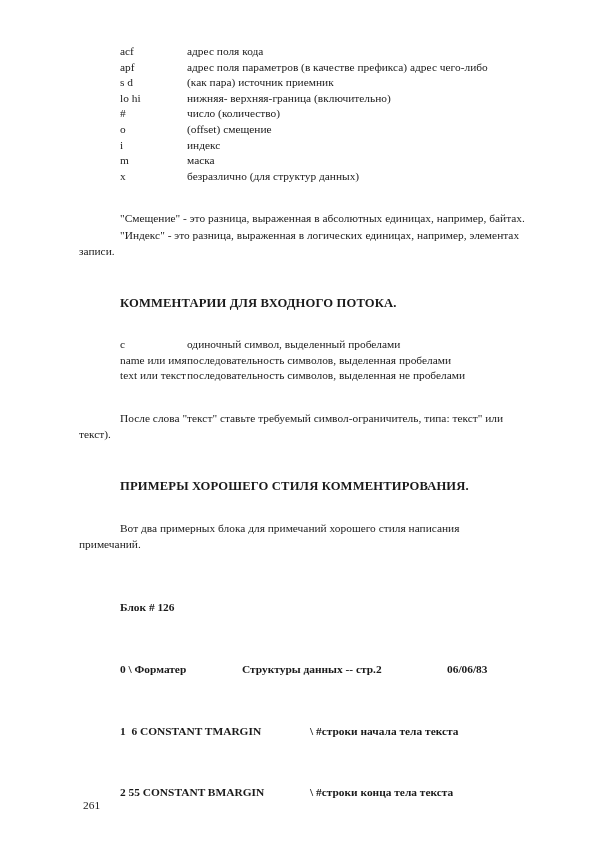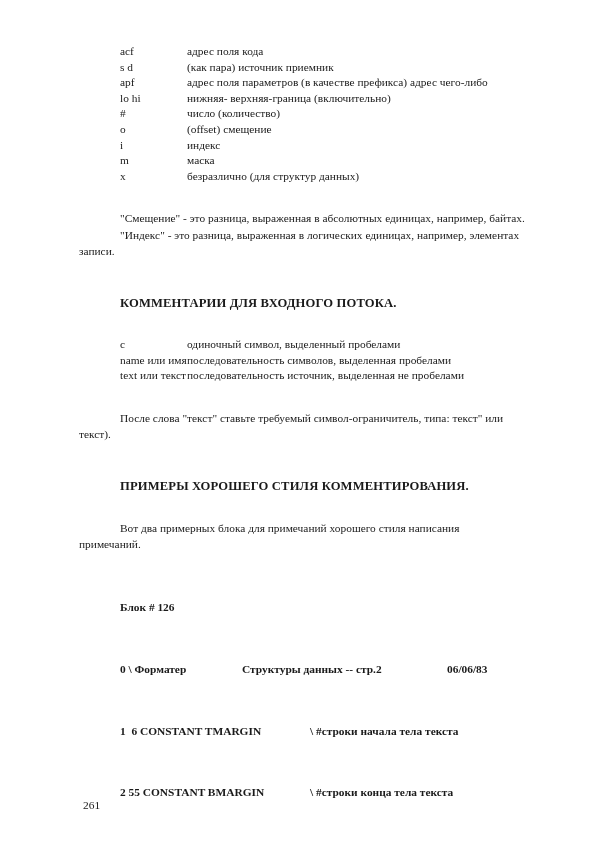--- a/index.html
+++ b/index.html
@@ -111,26 +111,26 @@
 <div class="page">
   <div class="content">
 
     <table class="deftable">
       <tbody>
         <tr>
           <td class="term">acf</td>
           <td class="desc">адрес поля кода</td>
         </tr>
         <tr>
+          <td class="term">apf</td>
+          <td class="desc">адрес поля параметров (в качестве префикса) адрес чего-либо</td>
+        </tr>
+        <tr>
           <td class="term">s d</td>
           <td class="desc">(как пара) источник приемник</td>
-        </tr>
-        <tr>
-          <td class="term">apf</td>
-          <td class="desc">адрес поля параметров (в качестве префикса) адрес чего-либо</td>
         </tr>
         <tr>
           <td class="term">lo hi</td>
           <td class="desc">нижняя- верхняя-граница (включительно)</td>
         </tr>
         <tr>
           <td class="term">#</td>
           <td class="desc">число (количество)</td>
         </tr>
         <tr>
@@ -171,21 +171,21 @@
         <tr>
           <td class="term">c</td>
           <td class="desc">одиночный символ, выделенный пробелами</td>
         </tr>
         <tr>
           <td class="term">name или имя</td>
           <td class="desc">последовательность символов, выделенная пробелами</td>
         </tr>
         <tr>
           <td class="term">text или текст</td>
-          <td class="desc">последовательность источник, выделенная не пробелами</td>
+          <td class="desc">последовательность символов, выделенная не пробелами</td>
         </tr>
       </tbody>
     </table>
 
     <div class="sec-gap-mid"></div>
 
     <div class="para">
       <span class="ind"></span><span>После слова "текст" ставьте требуемый символ-ограничитель, типа:  текст" или</span><br>
       <span>текст).</span>
     </div>

